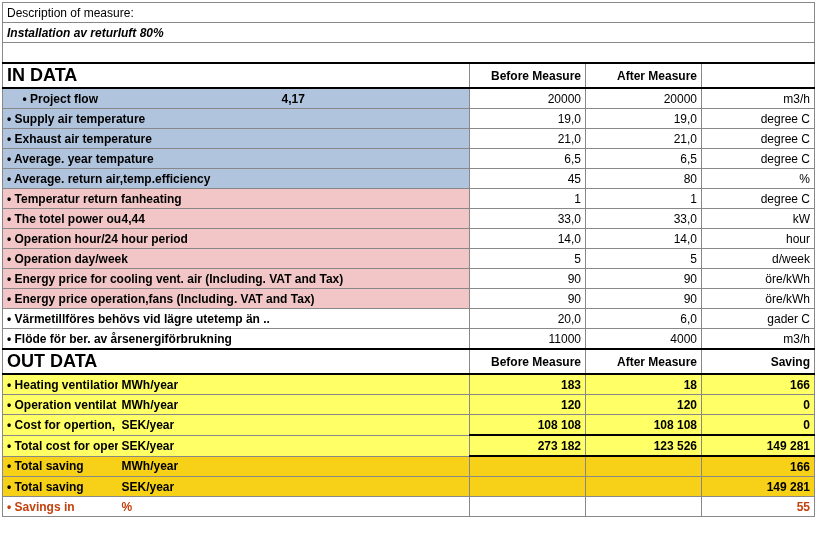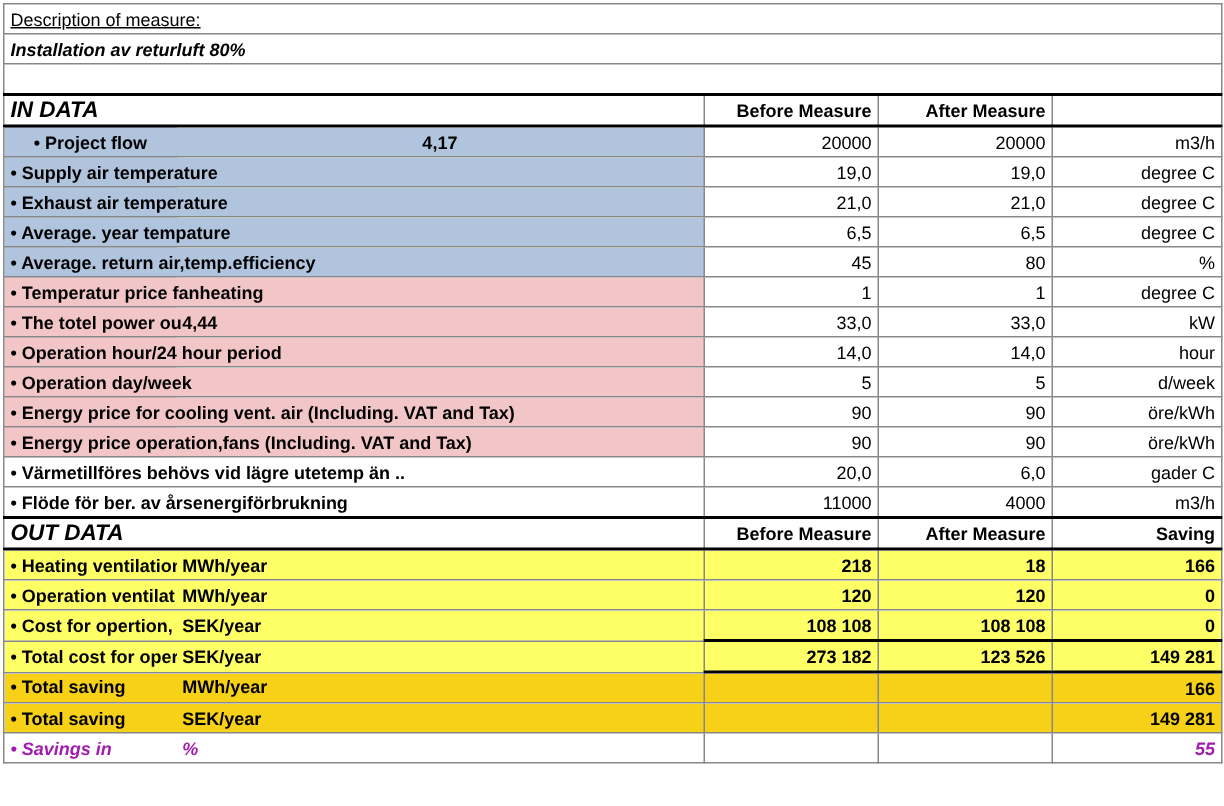--- a/index.html
+++ b/index.html
@@ -20,30 +20,30 @@
     height: 17px;
     overflow: hidden;
     white-space: nowrap;
     vertical-align: middle;
   }
   .col1 { width: 115px; }
   .col2 { width: 352px; }
   .col3 { width: 116px; }
   .col4 { width: 116px; }
   .col5 { width: 113px; }
-  .underline { text-decoration: underline; }
+  .underline { }
   .italic { font-style: italic; }
   .bold { font-weight: bold; }
-  .big { font-size: 15px; font-weight: bold; font-style: italic; }
+  .big { font-size: 18px; font-weight: bold; }
   .right { text-align: right; }
   .blue { background: #b0c4de; text-align: center; }
   .pink { background: #f2c6c6; }
   .yellow { background: #ffff66; }
   .darkyellow { background: #f7d117; }
-  .red { color: #a21caf; font-style: italic; }
+  .red { color: #c2410c; }
   .thick-top { border-top: 2px solid #000; }
   .thick-bottom { border-bottom: 2px solid #000; }
   .noleft { border-left: none; }
   .noright { border-right: none; }
   .colmid { border-left:none; border-right:none;}
 </style>
 </head>
 <body>
 
 <table>
@@ -113,21 +113,21 @@
         <td class="right">degree C</td>
       </tr>
       <tr>
         <td class="bold blue noright" style="overflow:visible">• Average. return air,temp.efficiency</td>
         <td class="bold blue noleft"></td>
         <td class="right">45</td>
         <td class="right">80</td>
         <td class="right">%</td>
       </tr>
       <tr>
-        <td class="bold pink noright" style="overflow:visible">• Temperatur price fanheating</td>
+        <td class="bold pink noright" style="overflow:visible">• Temperatur return fanheating</td>
         <td class="bold pink noleft"></td>
         <td class="right">1</td>
         <td class="right">1</td>
         <td class="right">degree C</td>
       </tr>
       <tr>
         <td class="bold pink noright" style="overflow:visible">• The totel power ou</td>
         <td class="bold pink noleft">4,44</td>
         <td class="right">33,0</td>
         <td class="right">33,0</td>
@@ -182,21 +182,21 @@
   <td colspan="2" class="big">OUT DATA</td>
   <td class="bold right">Before Measure</td>
   <td class="bold right">After Measure</td>
   <td class="bold right">Saving</td>
 </tr>
 </tbody>
     <tbody id="out-rows">
       <tr>
         <td class="bold yellow noright">• Heating ventilation</td>
         <td class="bold yellow noleft">MWh/year</td>
-        <td class="right bold yellow">218</td>
+        <td class="right bold yellow">183</td>
         <td class="right bold yellow">18</td>
         <td class="right bold yellow">166</td>
       </tr>
       <tr>
         <td class="bold yellow noright">• Operation ventilat</td>
         <td class="bold yellow noleft">MWh/year</td>
         <td class="right bold yellow">120</td>
         <td class="right bold yellow">120</td>
         <td class="right bold yellow">0</td>
       </tr>

